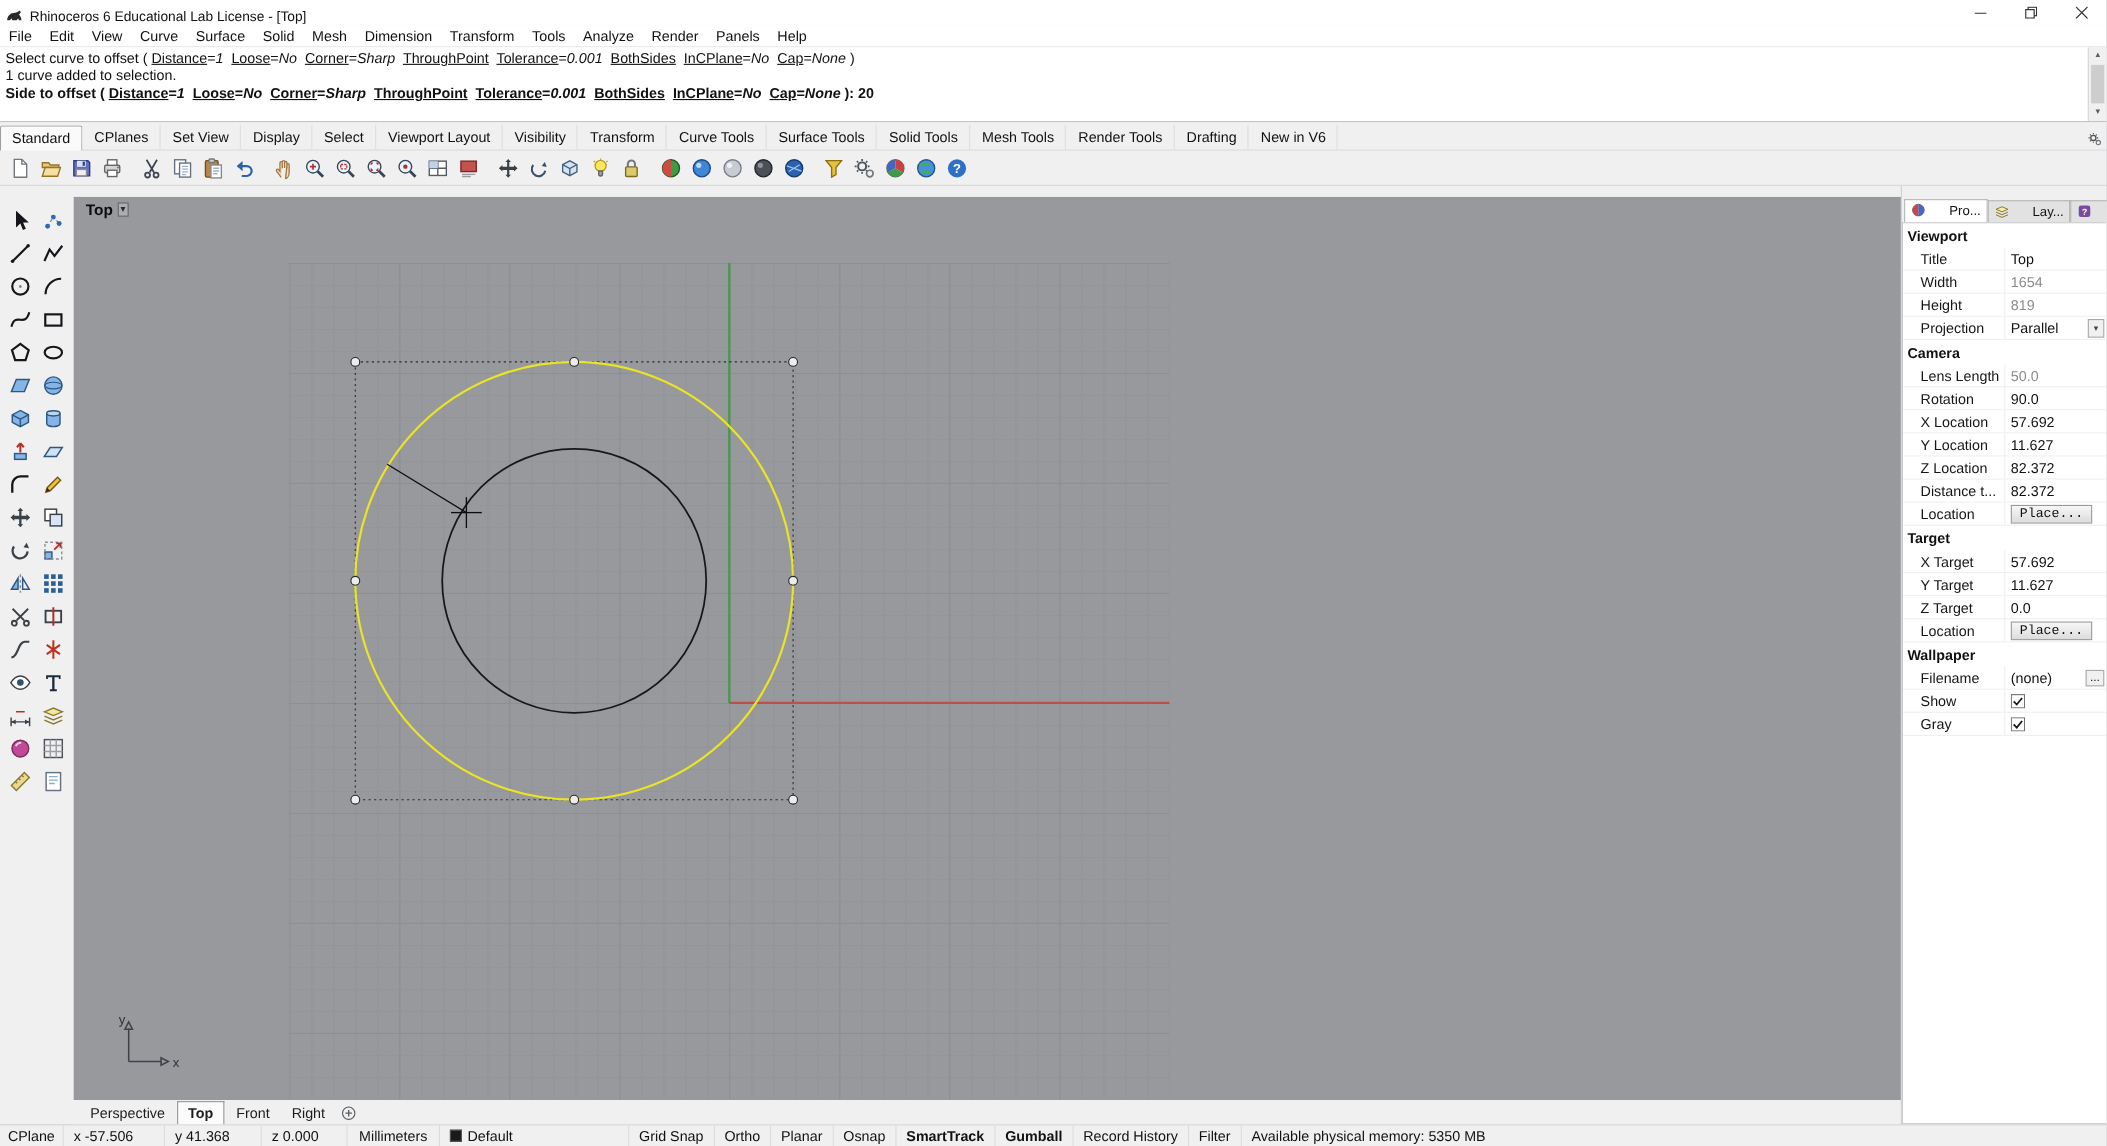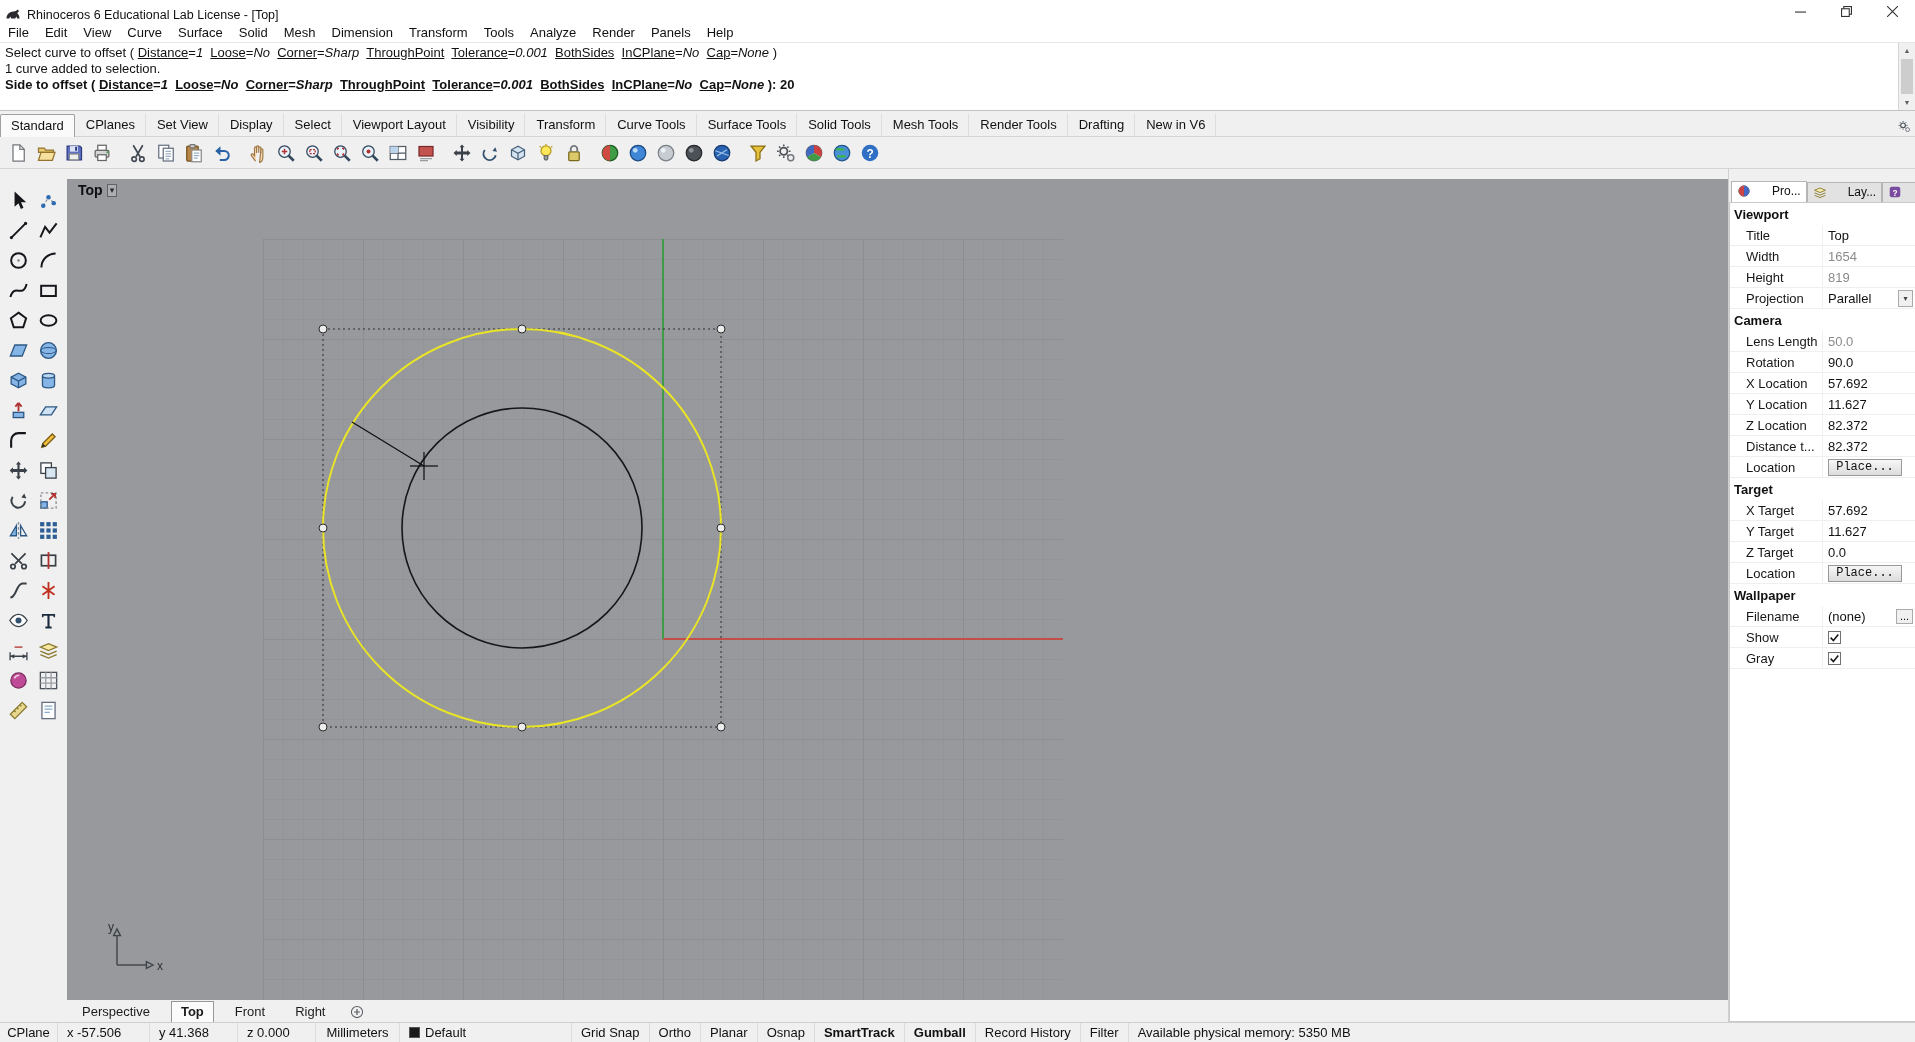--- a/index.html
+++ b/index.html
@@ -33,21 +33,21 @@
   .tb-sep{width:7px;height:27px}
   
   .workspace{display:flex;height:853px}
   .side-toolbar{width:67px;background:#f0f0f0;display:grid;grid-template-columns:repeat(2,30px);grid-auto-rows:30px;justify-content:center;align-content:start;padding-top:16px}
   .st-btn{display:flex;align-items:center;justify-content:center}
   .viewport-col{flex:1;min-width:0;display:flex;flex-direction:column;background:#f0f0f0;padding-top:10px}
   .viewport{flex:1;position:relative;background:#97999d;overflow:hidden}
   .vp-svg{position:absolute;inset:0;width:100%;height:100%}
   .vp-title{position:absolute;top:3px;left:11px;display:flex;align-items:center;gap:4px;font-weight:bold;font-size:14px;color:#0d0d12}
   .vp-caret{font-weight:normal;font-size:9px;color:#2a2a2e;border:1px solid #5f6266;line-height:11px;padding:0 2px;background:rgba(240,240,240,.25)}
-  .vp-tabs{height:22px;display:flex;align-items:flex-end;background:#f0f0f0;padding-left:6px;gap:12px}
+  .vp-tabs{height:22px;display:flex;align-items:flex-end;background:#f0f0f0;padding-left:6px;gap:2px}
   .vp-tab{padding:2px 9px 3px;color:#1c1c1c;white-space:nowrap}
   .vp-tab.active{background:#fbfbfb;border:1px solid #979797;border-bottom:none;font-weight:bold}
   .vp-add{display:flex;align-items:center;padding:0 4px 3px}
   
   .right-panel{width:187px;background:#f0f0f0;border-left:1px solid #d0d0d0;display:flex;flex-direction:column;padding-top:10px}
   .panel-tabs{height:23px;display:flex;align-items:flex-end;padding-left:2px}
   .panel-tab{display:flex;align-items:center;gap:21px;padding:2px 5px 3px;border:1px solid #b5b5b5;border-bottom:none;background:#e2e2e2;font-size:12px;white-space:nowrap}
   .panel-tab.active{background:#fff;padding-bottom:4px}
   .panel-more{margin-left:auto;padding:0 4px 2px;color:#555;font-size:12px}
   .panel-body{flex:1;background:#fff;border:1px solid #c9c9c9;border-right:none;overflow:hidden}

